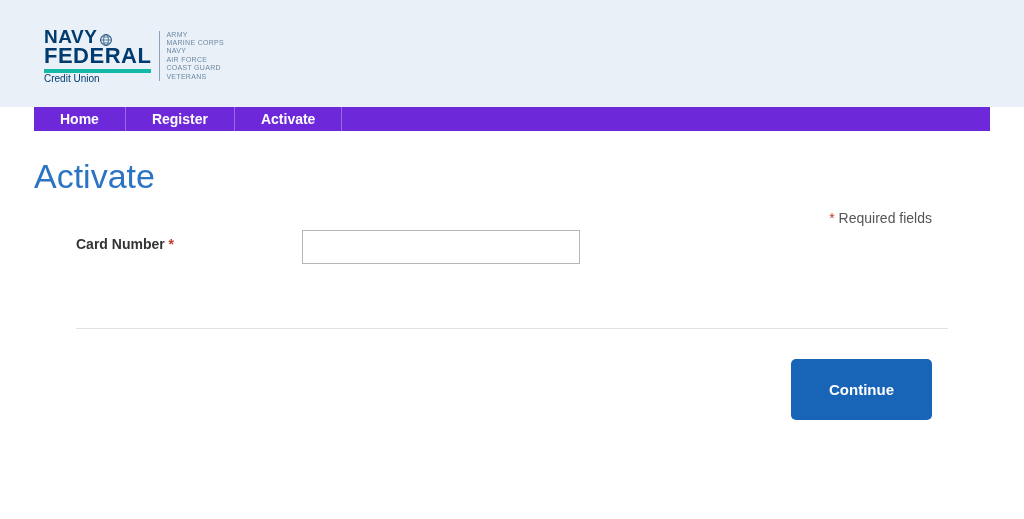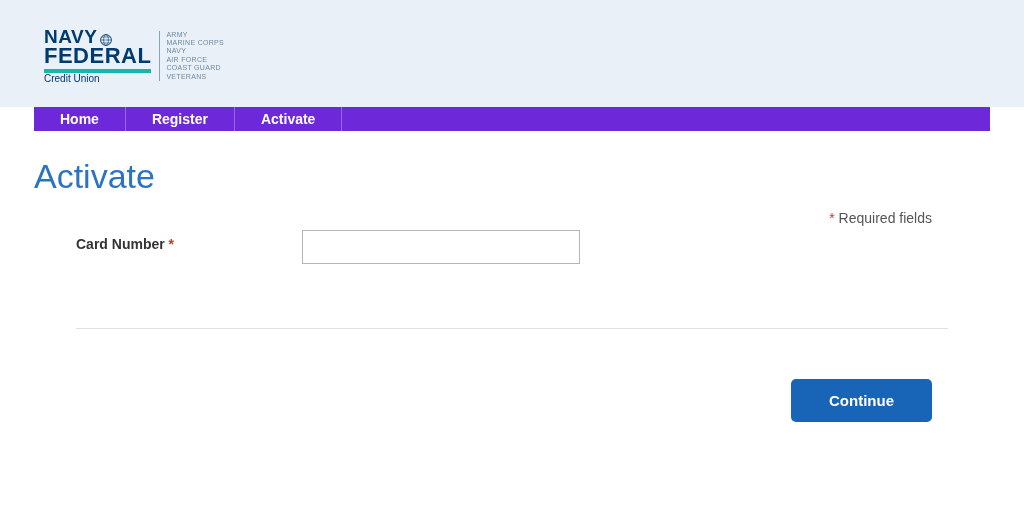--- a/index.html
+++ b/index.html
@@ -131,23 +131,22 @@
       padding-right: 58px;
       margin-top: 30px;
     }
     .continue-btn {
       background: #1864b7;
       color: #fff;
       border: none;
       border-radius: 5px;
       font-size: 15px;
       font-weight: 700;
-      padding: 13px 38px;
+      padding: 22px 38px;
       cursor: pointer;
-      margin-top: 20px;
     }
   </style>
 </head>
 <body>
 
 <div class="header">
   <div class="logo-group">
     <div class="logo-main">
       <div class="logo-navy">
         <span>NAVY</span>

